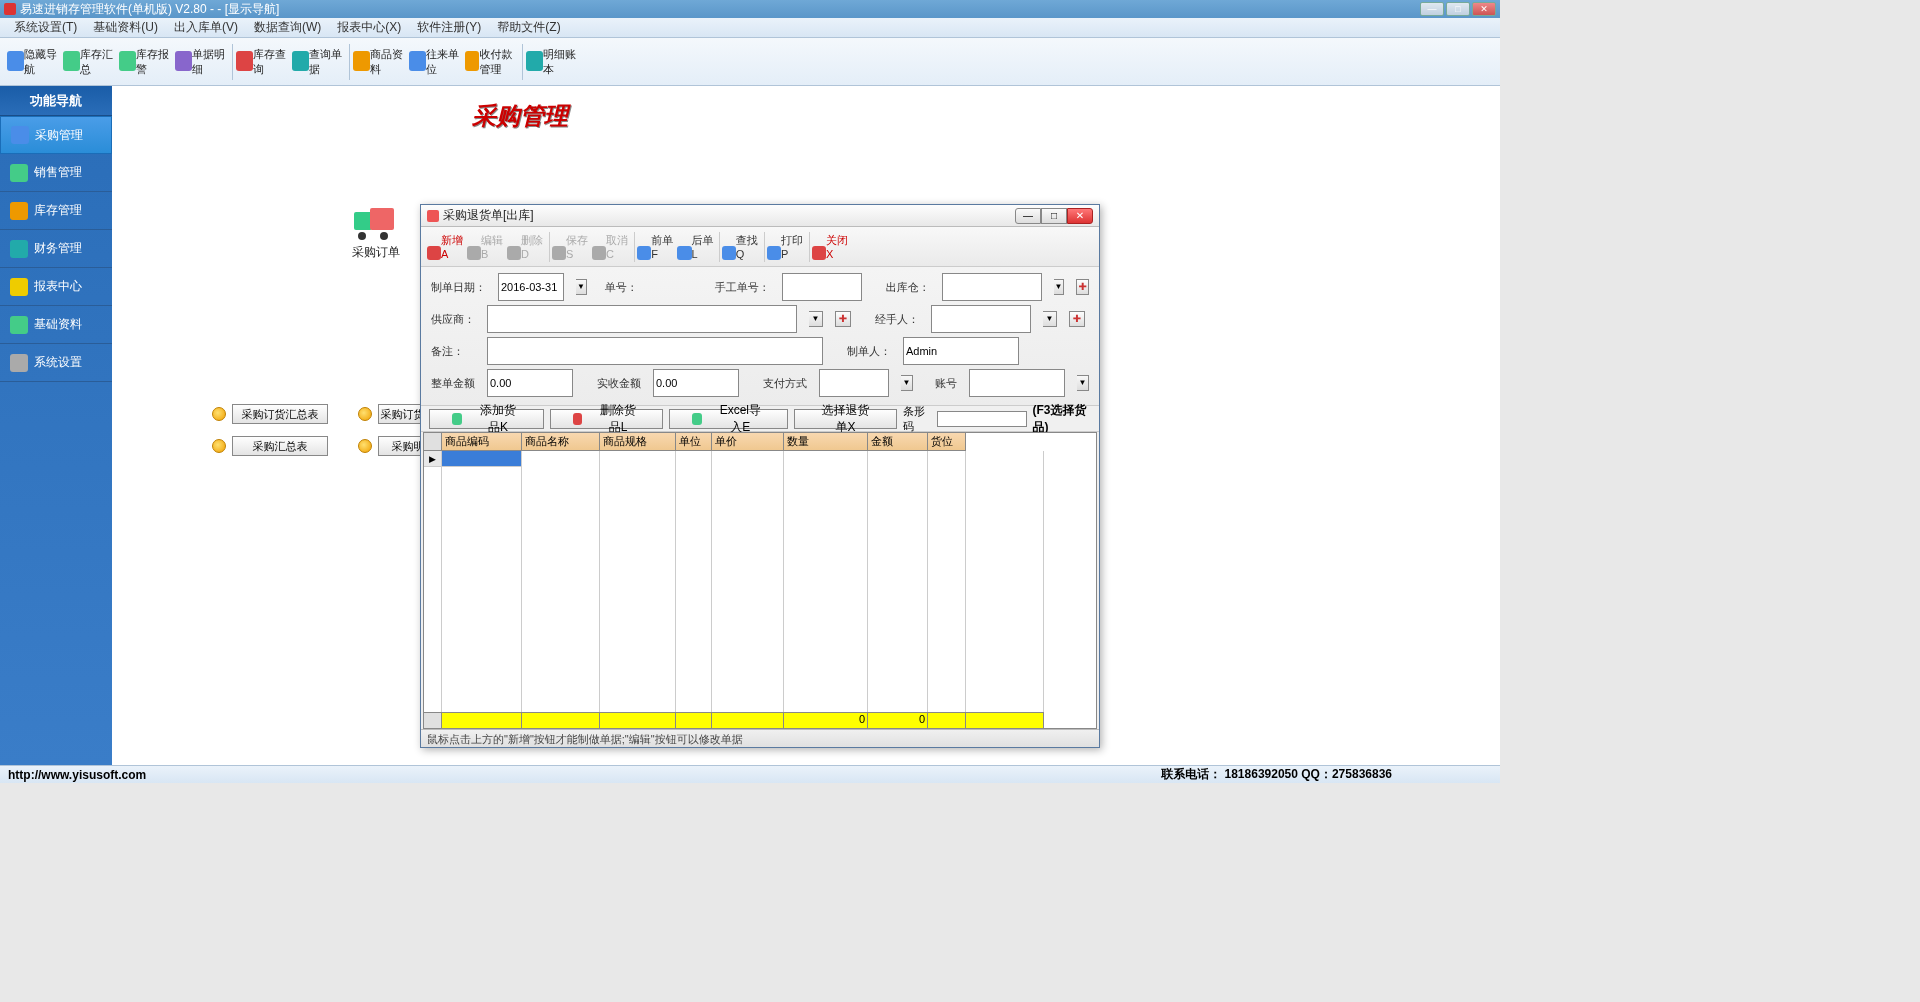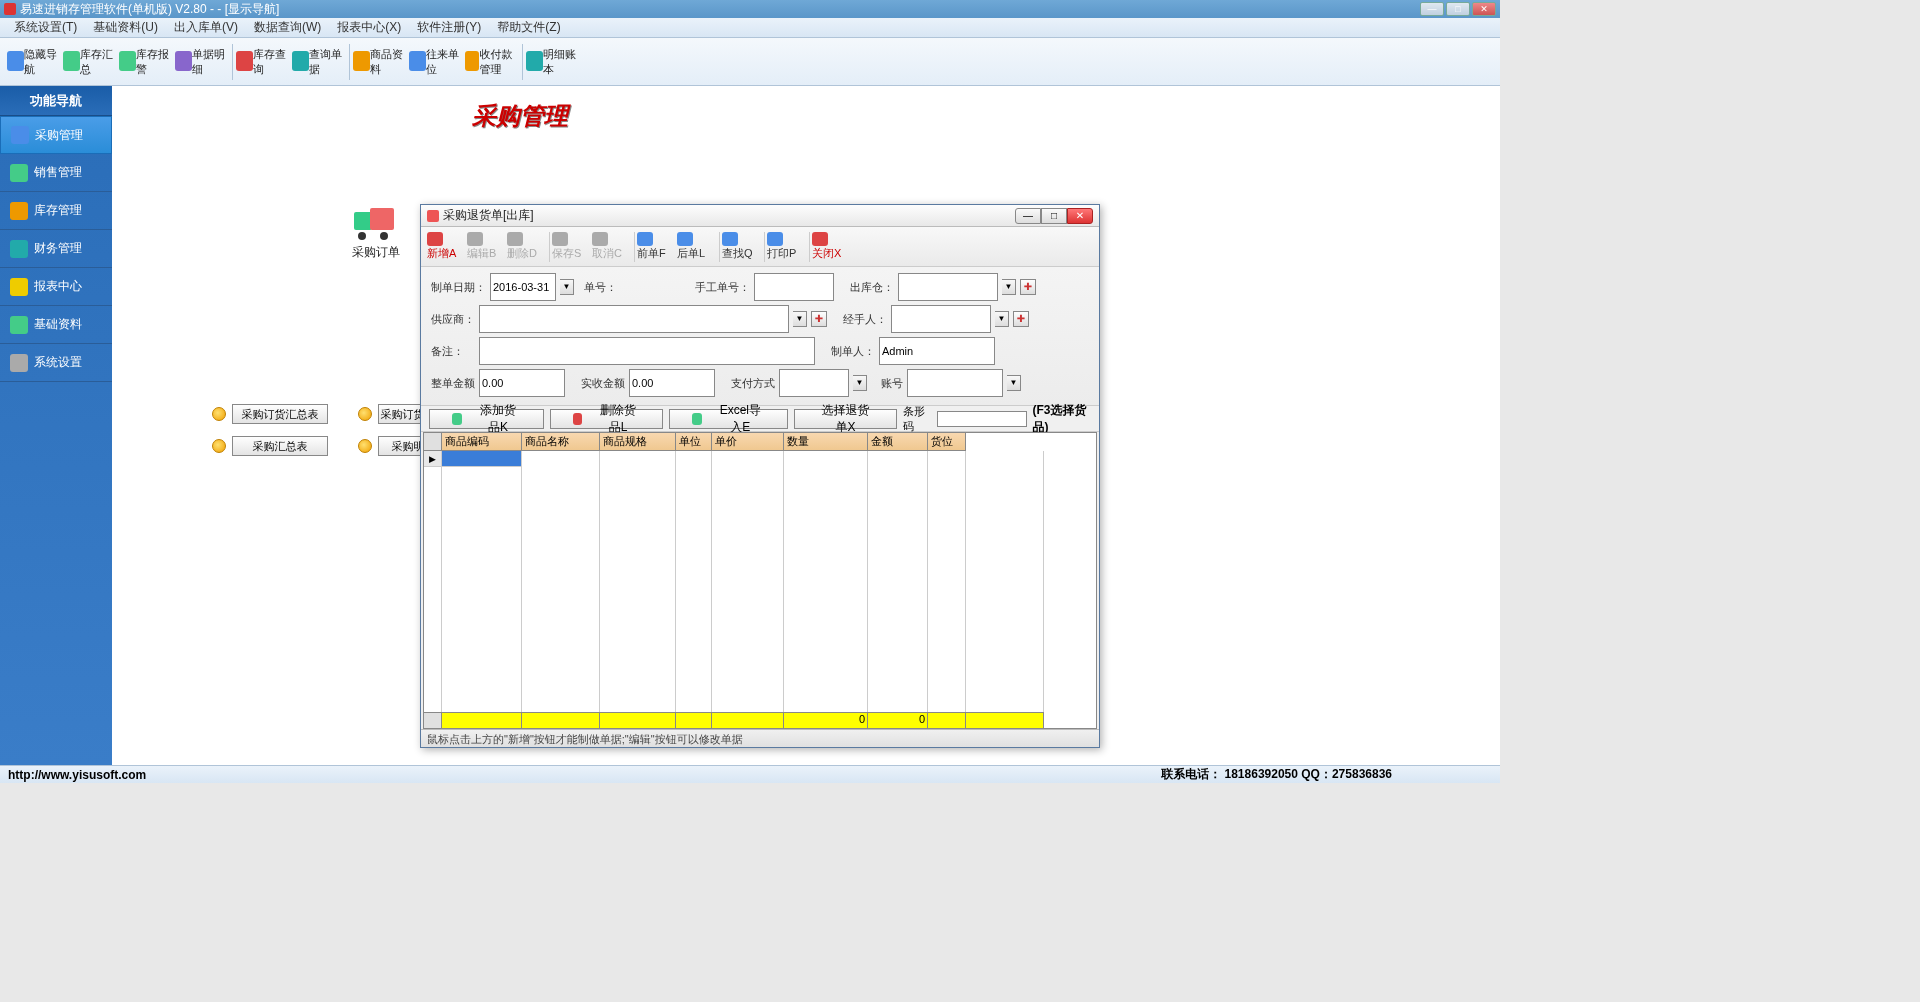--- a/index.html
+++ b/index.html
@@ -59,29 +59,29 @@
 .dialog { position: absolute; left: 308px; top: 118px; width: 680px; height: 544px; background: #efefef; border: 1px solid #5a7aa0; box-shadow: 2px 2px 8px rgba(0,0,0,.3); display:flex; flex-direction:column; }
 .dialog .dlg-title { height: 22px; background: linear-gradient(#fdfdfd,#e8e8e8); border-bottom: 1px solid #bbb; display:flex; align-items:center; padding:0 6px; }
 .dialog .dlg-title .di { width:12px;height:12px; background:#e55; margin-right:4px; border-radius:2px;}
 .dialog .dlg-title .dt { font-size:12px; color:#222; }
 .dialog .dlg-wc { margin-left:auto; display:flex; gap:0; }
 .dialog .dlg-wc .b { width:26px; height:16px; border:1px solid #888; background:linear-gradient(#fafafa,#ddd); font-size:10px; text-align:center; line-height:13px; cursor:pointer; }
 .dialog .dlg-wc .b.close { background: linear-gradient(#f77,#d33); color:#fff; border-color:#a22; border-radius: 0 3px 3px 0;}
 .dialog .dlg-wc .b.min { border-radius: 3px 0 0 3px; }
 
 .dialog .dlg-tb { height: 40px; background: linear-gradient(#f8f8f8,#eaeaea); border-bottom:1px solid #ccc; display:flex; align-items:center; padding:0 6px; }
-.dialog .dlg-tb .dtbtn { display:flex; flex-direction:column; align-items:flex-start; width:40px; cursor:pointer; }
+.dialog .dlg-tb .dtbtn { display:flex; flex-direction:row; align-items:flex-end; width:40px; cursor:pointer; }
 .dialog .dlg-tb .dtbtn .dti { width:16px; height:14px; }
 .dialog .dlg-tb .dtbtn .dtl { font-size:11px; color:#333; }
 .dialog .dlg-tb .dtbtn.disabled .dtl { color:#aaa; }
 .dialog .dlg-tb .dtbtn .red { color:#c00; }
 .dialog .dlg-tb .dsep { width:1px; height:30px; background:#ccc; margin:0 2px; }
 
 .dialog .dlg-form { padding: 6px 10px 4px; background: linear-gradient(#f4f4f4,#ececec); border-bottom:1px solid #ccc; }
-.dialog .dlg-form .fr { display:flex; align-items:center; margin-bottom:4px; gap:4px; }
+.dialog .dlg-form .fr { display:flex; align-items:center; margin-bottom:4px; gap:12px; }
 .dialog .dlg-form label { font-size:11px; color:#333; white-space:nowrap; }
 .dialog .dlg-form input[type=text] { height:28px; border:1px solid #888; background:#fff; font-size:11px; padding:0 2px; }
 .dialog .dlg-form .plusbtn { width:16px; height:16px; border:1px solid #888; background:linear-gradient(#fefefe,#ddd); color:#c33; font-size:10px; text-align:center; line-height:14px; cursor:pointer; }
 .dialog .dlg-form .ddbtn { width:14px; height:16px; border:1px solid #888; border-left:none; background:linear-gradient(#f8f8f8,#ddd); font-size:8px; text-align:center; line-height:14px; cursor:pointer;}
 
 .dialog .dlg-actions { height:26px; background:#f0f0f0; display:flex; align-items:center; padding:0 8px; gap:6px; border-bottom:1px solid #ccc;}
 .dialog .dlg-actions button { height:20px; padding: 0 22px; background:linear-gradient(#fefefe,#e4e4e4); border:1px solid #888; font-size:11px; cursor:pointer; display:flex; align-items:center; gap:14px;}
 .dialog .dlg-actions .barcode-lbl { margin-left:auto; font-size:11px; font-family: serif; }
 .dialog .dlg-actions .barcode-in { width:90px; height:16px; border:1px solid #888; }
 .dialog .dlg-actions .hint { font-size:12px; font-weight:bold; color:#000; }

